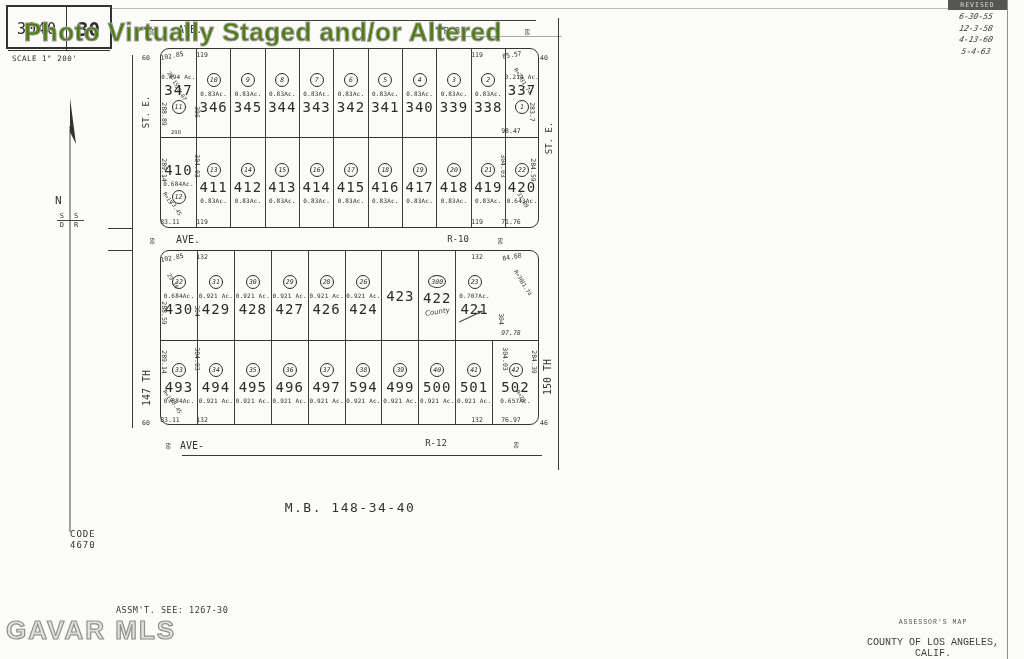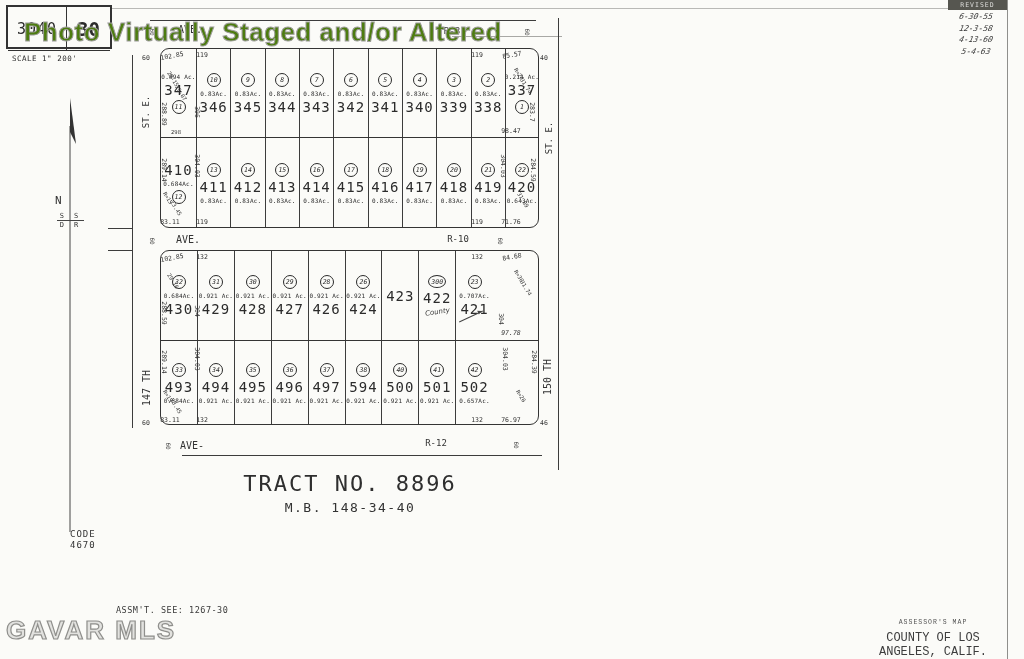--- a/index.html
+++ b/index.html
@@ -49,21 +49,21 @@
   
   .tract{position:absolute;left:350px;top:483px;transform:translate(-50%,-50%);font-size:22px;
         letter-spacing:2px;font-weight:500;color:#2e2e2e;white-space:nowrap;}
   .mb{position:absolute;left:350px;top:507px;transform:translate(-50%,-50%);font-size:13px;
         letter-spacing:1.5px;color:#333;white-space:nowrap;}
   .code{position:absolute;left:70px;top:529px;font-size:9px;line-height:11px;letter-spacing:1px;color:#333;}
   .assmt{position:absolute;left:116px;top:605px;font-size:8.5px;letter-spacing:.5px;color:#3a3a3a;z-index:7;}
   .assessor{position:absolute;left:860px;top:619px;width:146px;text-align:center;
         font-family:"Liberation Mono",monospace;color:#555;z-index:3;}
   .assessor .l1{font-size:6.5px;letter-spacing:1px;}
-  .assessor .l2{font-size:12px;margin-top:5px;color:#3d3d3d;}
+  .assessor .l2{font-size:10px;margin-top:11px;color:#3d3d3d;}
   
   .north{position:absolute;left:52px;top:92px;z-index:1;}
   .ssdr{position:absolute;left:57px;top:212px;width:27px;text-align:center;font-size:7px;line-height:8px;
         color:#333;z-index:2;background:transparent;}
   .ssdr .dr{border-top:1px solid #444;display:block;}
   .ssdr span{display:block;letter-spacing:3px;}
 </style>
 </head>
 <body>
 
@@ -293,20 +293,25 @@
             <span class="acre">0.921 Ac.</span>
           </div>
           <div class="lot">
             <span class="circ">37</span>
             <span class="lotnum">497</span>
             <span class="acre">0.921 Ac.</span>
           </div>
           <div class="lot">
             <span class="circ">38</span>
             <span class="lotnum">594</span>
+            <span class="acre">0.921 Ac.</span>
+          </div>
+          <div class="lot">
+            <span class="circ">39</span>
+            <span class="lotnum">499</span>
             <span class="acre">0.921 Ac.</span>
           </div>
           <div class="lot">
             <span class="circ">40</span>
             <span class="lotnum">500</span>
             <span class="acre">0.921 Ac.</span>
           </div>
           <div class="lot">
             <span class="circ">41</span>
             <span class="lotnum">501</span>
@@ -381,21 +386,20 @@
       <span class="meas" style="left: 511px; top: 420px; font-size: 6.5px; transform: translate(-50%, -50%) rotate(0deg);">76.97</span>
       <span class="meas" style="left: 146px; top: 423px; font-size: 6.5px; transform: translate(-50%, -50%) rotate(0deg);">60</span>
       <span class="meas" style="left: 544px; top: 423px; font-size: 6.5px; transform: translate(-50%, -50%) rotate(0deg);">46</span>
       <span class="meas" style="left: 192px; top: 445px; font-size: 10px; transform: translate(-50%, -50%) rotate(0deg);">AVE-</span>
       <span class="meas" style="left: 436px; top: 443px; font-size: 9px; transform: translate(-50%, -50%) rotate(0deg);">R-12</span>
       <span class="meas" style="left: 168px; top: 446px; font-size: 6px; transform: translate(-50%, -50%) rotate(90deg);">60</span>
       <span class="meas" style="left: 516px; top: 445px; font-size: 6px; transform: translate(-50%, -50%) rotate(90deg);">60</span>
     </div>
   <div class="county-arrow"></div>
 
-  <div class="tract">TRACT  NO. 8896</div>
   <div class="mb">M.B. 148-34-40</div>
 
   <div class="code">
     <div>CODE</div>
     <div>4670</div>
   </div>
 
   <div class="wm-gavar">GAVAR MLS</div>
   <div class="assmt">ASSM'T. SEE: 1267-30</div>
   <div class="assessor">

